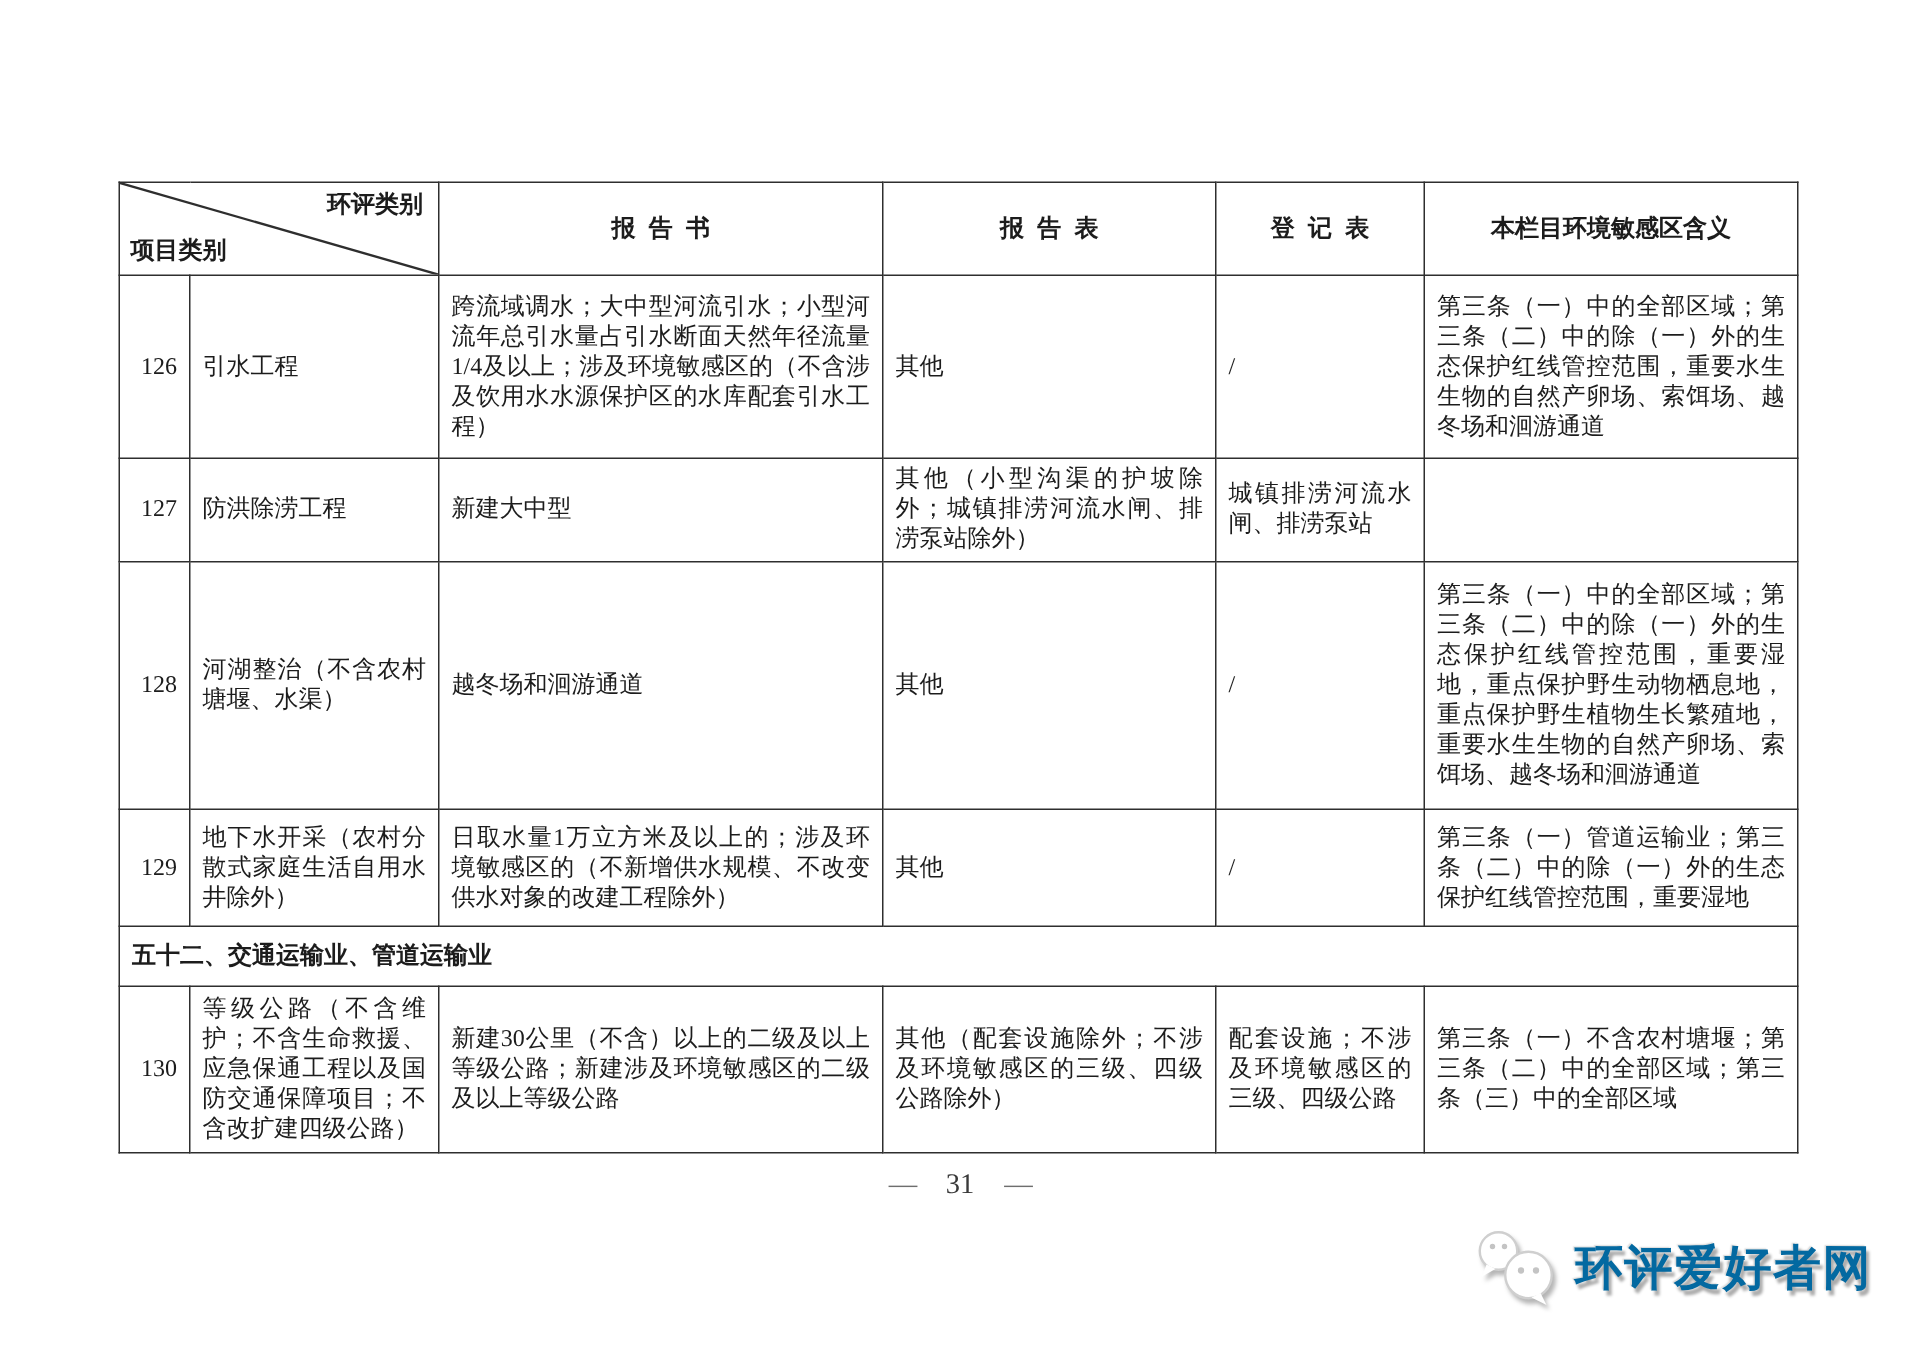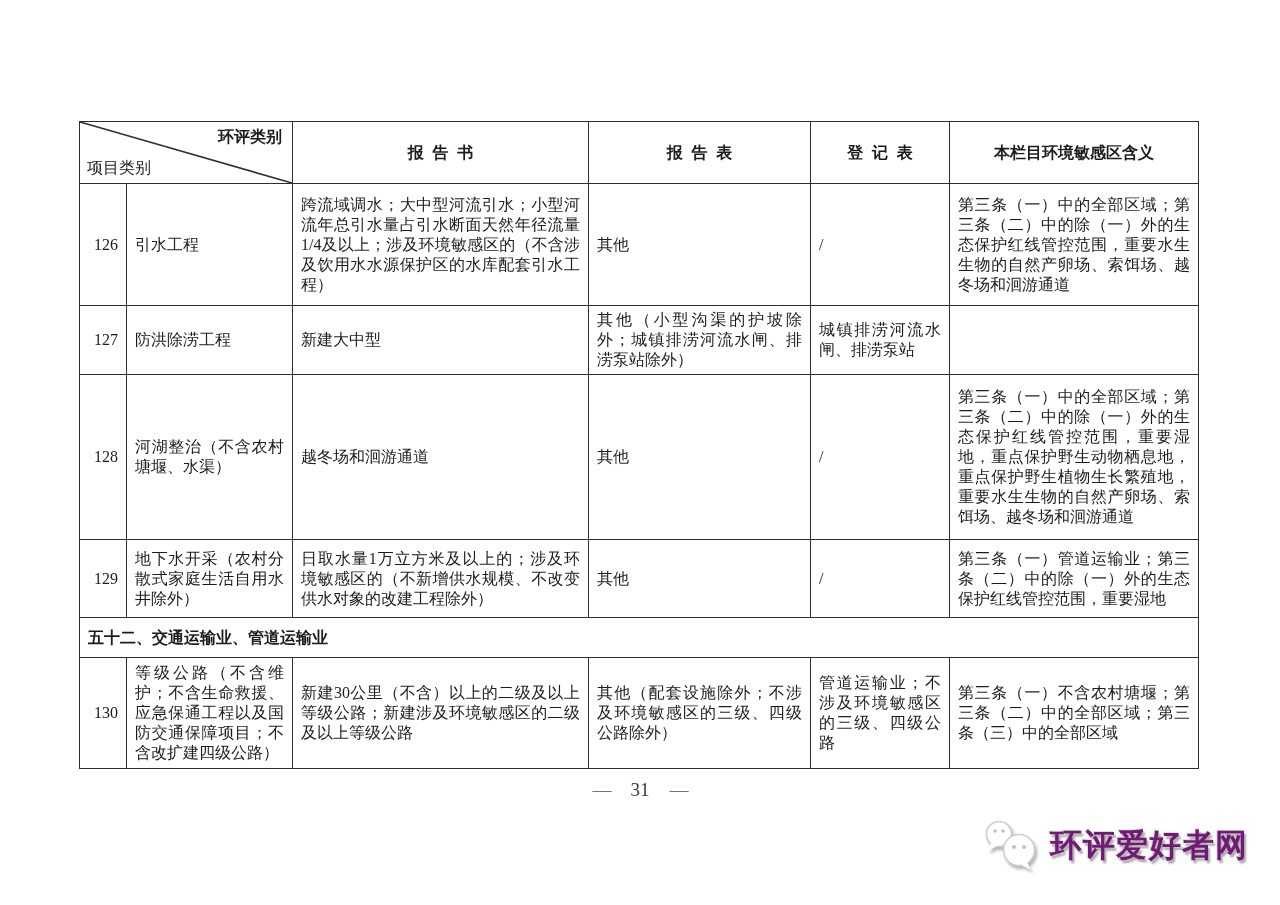--- a/index.html
+++ b/index.html
@@ -56,41 +56,41 @@
     padding:0;
     font-weight:bold;
   }
   th.diagonal svg{position:absolute;left:0;top:0;width:100%;height:100%;}
   .diag-top{
     position:absolute;top:5px;right:10px;
     font-size:16px;font-weight:bold;
   }
   .diag-bottom{
     position:absolute;bottom:5px;left:7px;
-    font-size:16px;font-weight:normal;
+    font-size:16px;font-weight:bold;
   }
   
   .page-number{
     position:absolute;
     left:0;top:779px;width:1280px;
     display:flex;justify-content:center;align-items:center;gap:20px;
     font-size:19px;color:#3a3a3a;
   }
   .page-number .dash{color:#6e6e6e;letter-spacing:-1px;}
   
   .watermark{
     position:absolute;
     left:983px;top:820px;
     display:flex;align-items:center;gap:9px;
   }
   .wm-icon svg{display:block;}
   .wm-text{
     font-size:32px;
     font-weight:bold;
-    color:#701a75;
+    color:#0369a1;
     letter-spacing:1px;
     font-family:"Liberation Sans","DejaVu Sans",sans-serif;
     text-shadow:2px 3px 2px #ababab, -1px -1px 1px #d8d8d8;
     white-space:nowrap;
   }
 </style>
 </head>
 <body>
 
 <div class="page">
@@ -153,21 +153,21 @@
         <td class="txt">第三条（一）管道运输业；第三条（二）中的除（一）外的生态保护红线管控范围，重要湿地</td>
       </tr>
       <tr class="h-sec">
         <td class="section-cell" colspan="6">五十二、交通运输业、管道运输业</td>
       </tr>
       <tr class="h-130">
         <td class="num">130</td>
         <td class="txt">等级公路（不含维护；不含生命救援、应急保通工程以及国防交通保障项目；不含改扩建四级公路）</td>
         <td class="txt">新建30公里（不含）以上的二级及以上等级公路；新建涉及环境敏感区的二级及以上等级公路</td>
         <td class="txt">其他（配套设施除外；不涉及环境敏感区的三级、四级公路除外）</td>
-        <td class="txt">管道运输业；不涉及环境敏感区的三级、四级公路</td>
+        <td class="txt">配套设施；不涉及环境敏感区的三级、四级公路</td>
         <td class="txt">第三条（一）不含农村塘堰；第三条（二）中的全部区域；第三条（三）中的全部区域</td>
       </tr>
     </tbody>
   </table>
 
   <div class="page-number">
     <span class="dash">—</span>
     <span>31</span>
     <span class="dash">—</span>
   </div>

